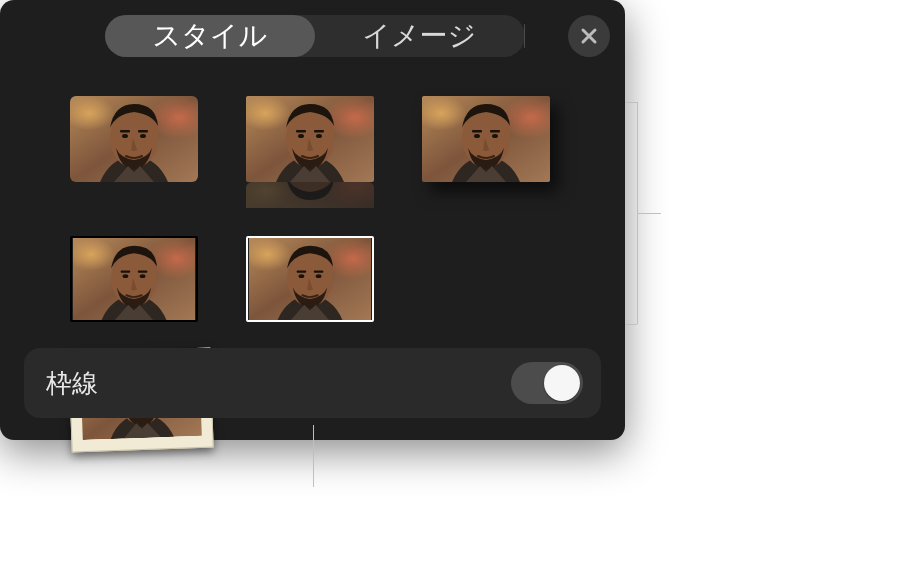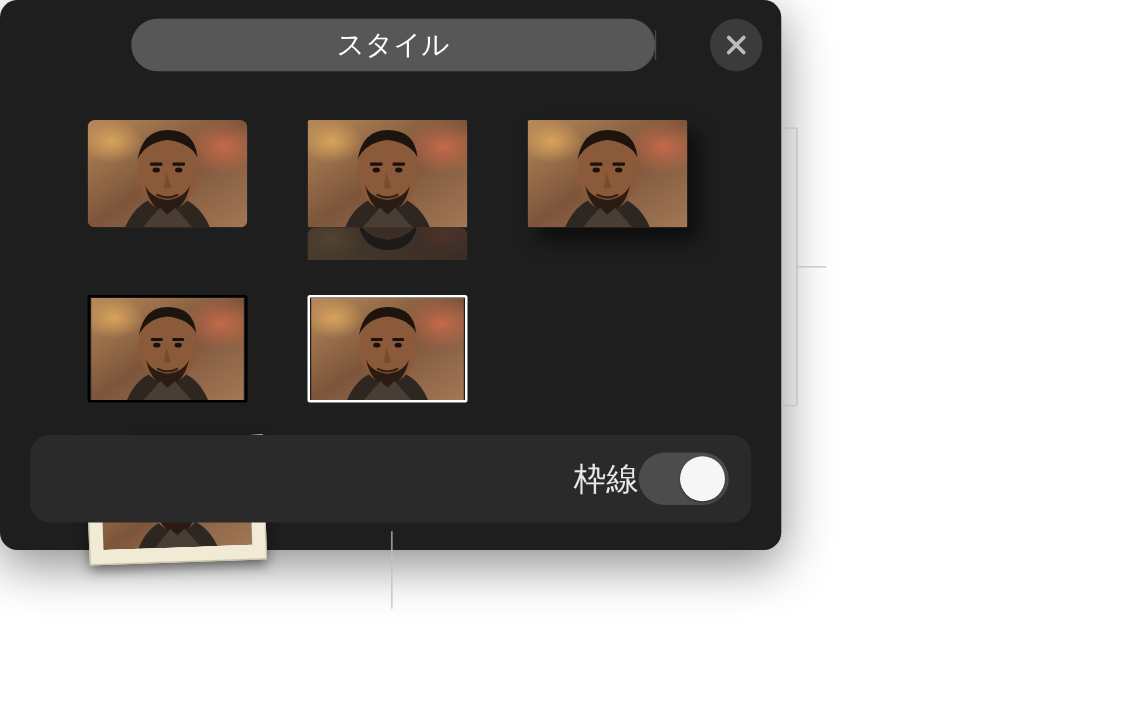--- a/index.html
+++ b/index.html
@@ -39,21 +39,21 @@
     width: 420px;
     height: 42px;
     background: #2e2e2e;
     border-radius: 22px;
     display: flex;
     align-items: center;
   }
   .seg .item {
     flex: 1;
     text-align: center;
-    font-size: 22px;
+    font-size: 28px;
     color: #d9d9d9;
     line-height: 42px;
     position: relative;
     cursor: default;
   }
   .seg .item.selected {
     background: #575757;
     border-radius: 22px;
     color: #ffffff;
   }
@@ -131,21 +131,21 @@
   .border-row {
     position:absolute;
     left: 24px;
     right: 24px;
     top: 348px;
     height: 70px;
     background: #2a2a2a;
     border-radius: 16px;
     display:flex;
     align-items:center;
-    justify-content:flex-end;
+    justify-content:space-between;
     padding: 0 18px 0 22px;
     box-sizing:border-box;
   }
   .border-row .label {
     font-size: 26px;
     color: #e8e8e8;
   }
   .switch {
     width: 72px;
     height: 42px;
@@ -174,20 +174,21 @@
 </head>
 <body>
 
 <div class="stage">
 
   <div class="panel">
 
     <div class="header">
       <div class="seg">
         <div class="item selected">スタイル</div>
+        <div class="item">イメージ</div>
         <div class="sep"></div>
       </div>
       <div class="close">
         <span>
           <svg width="18" height="18" viewBox="0 0 18 18">
             <path d="M3 3 L15 15 M15 3 L3 15" stroke="#bcbcbc" stroke-width="3" stroke-linecap="round" fill="none"></path>
           </svg>
         </span>
       </div>
     </div>

